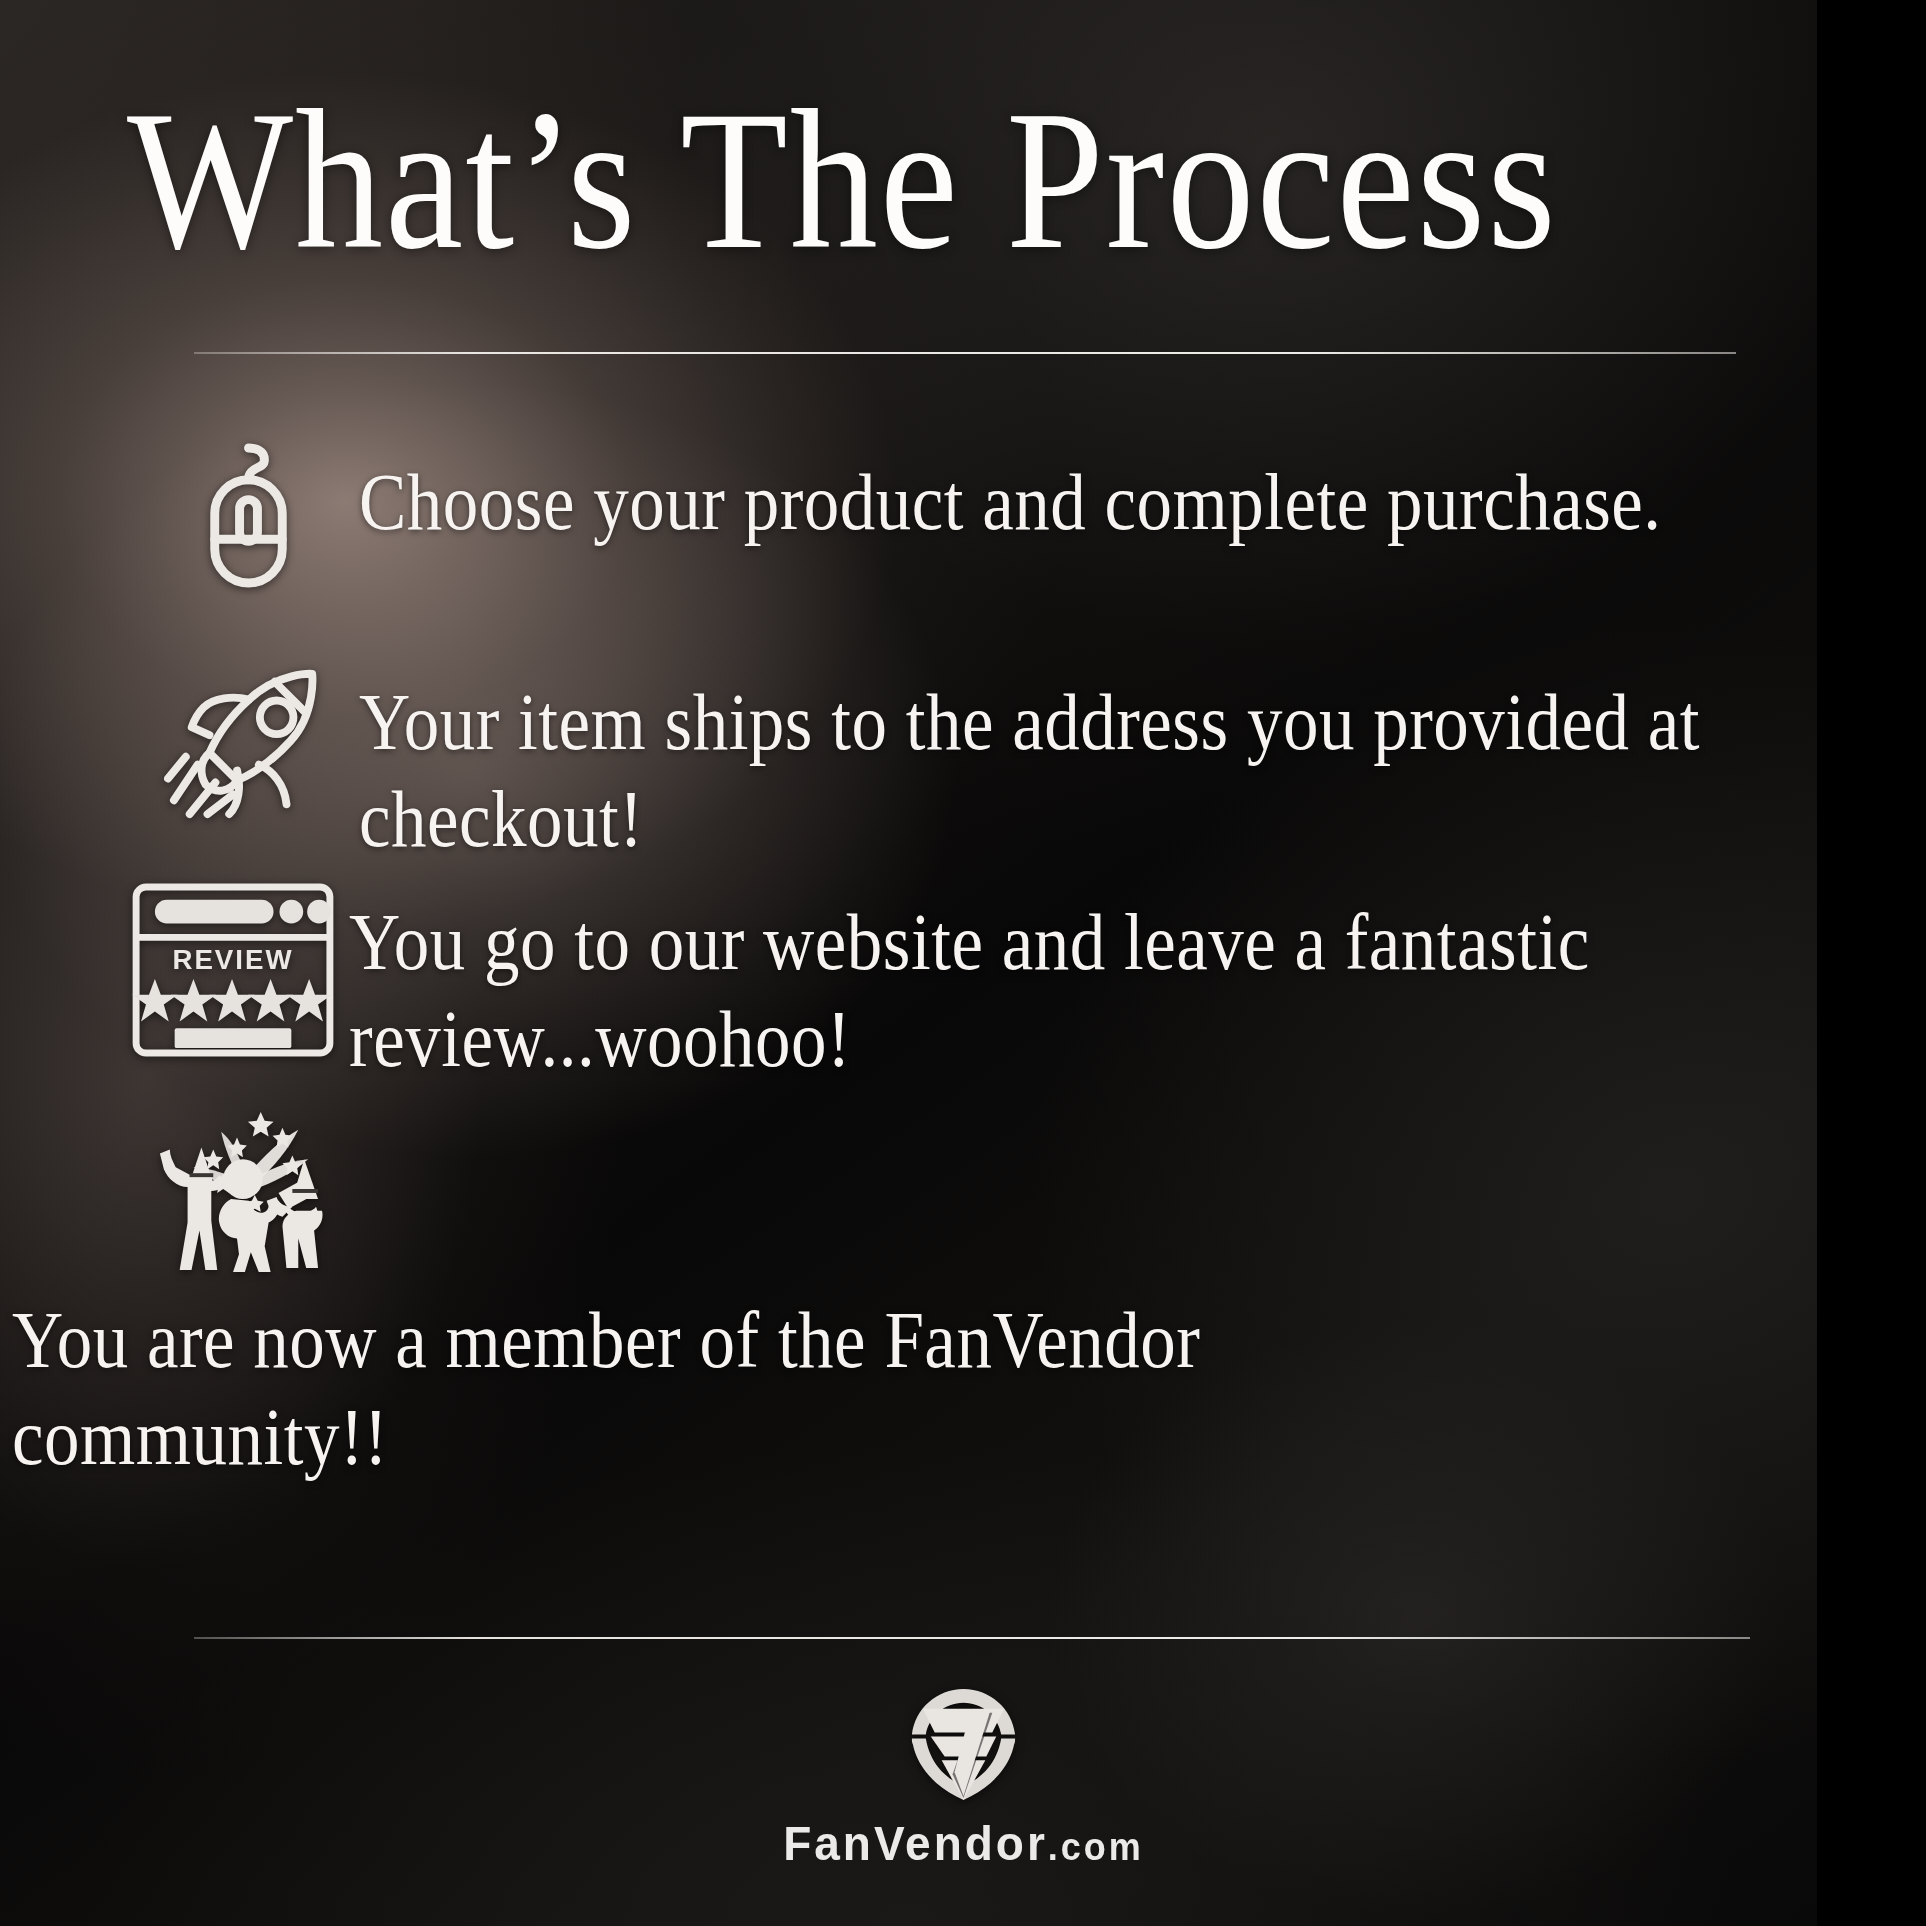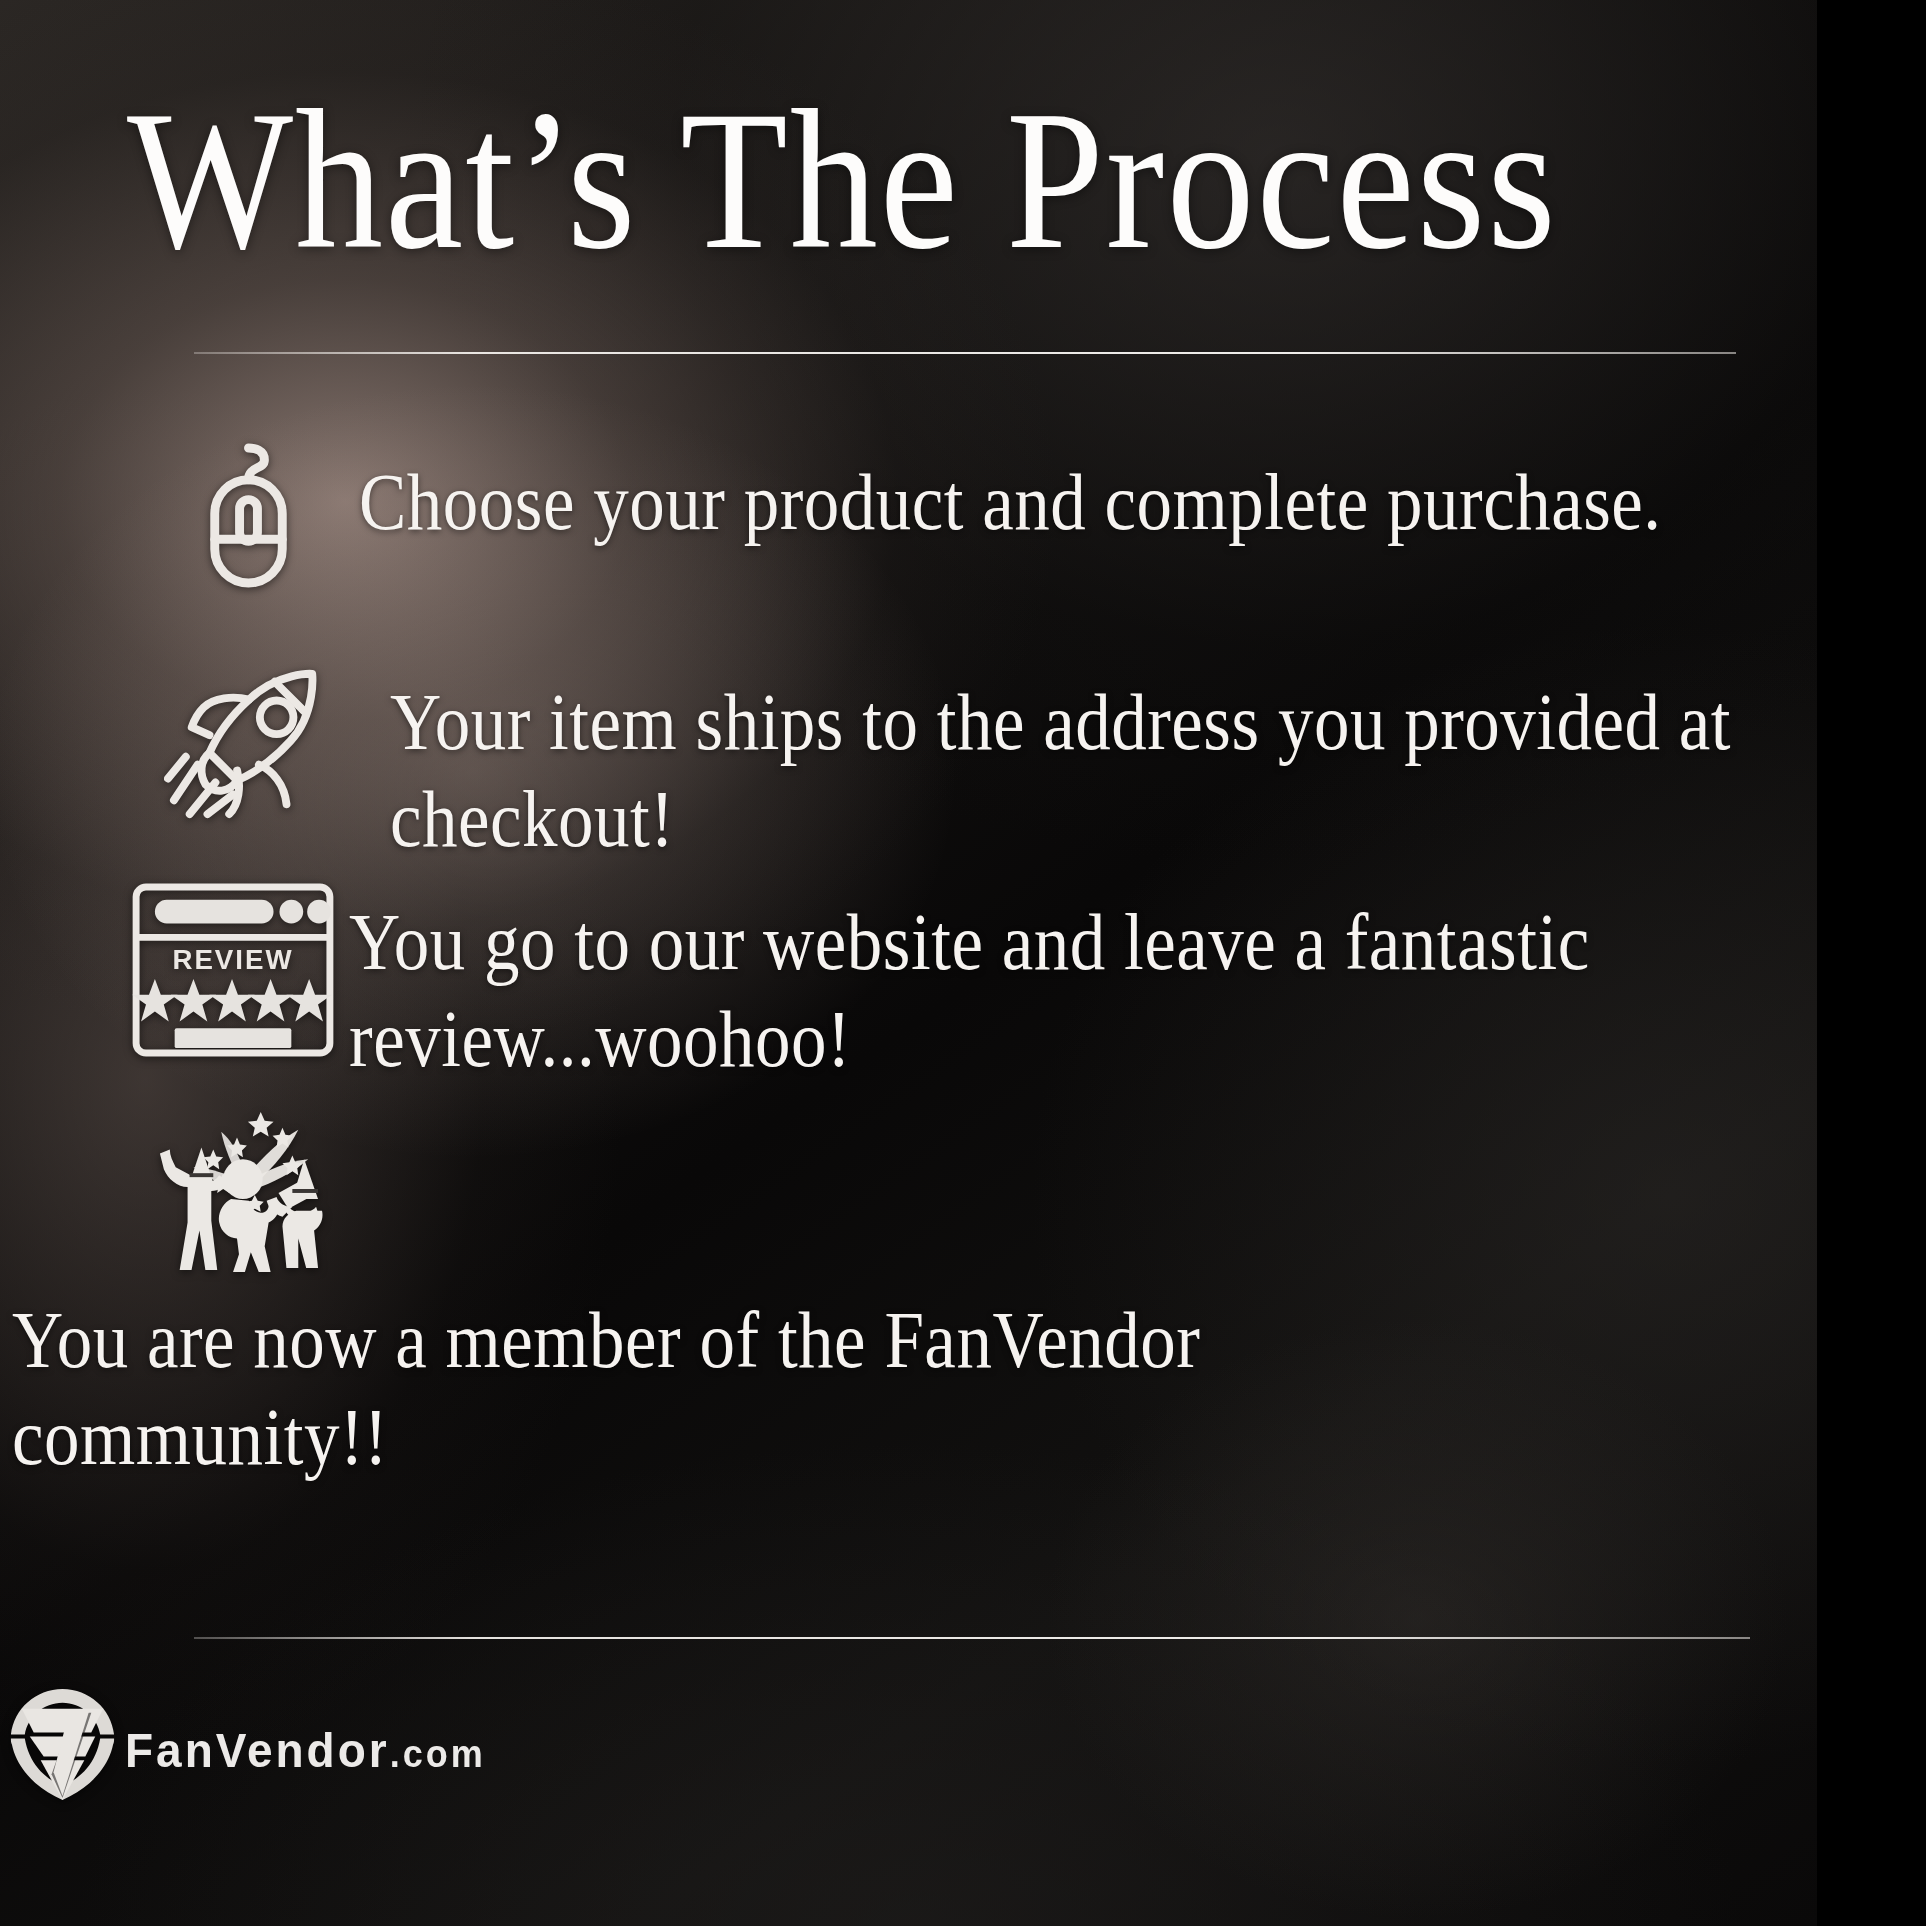--- a/index.html
+++ b/index.html
@@ -89,33 +89,34 @@
     font-weight:400;
     letter-spacing:0.5px;
     transform:scaleY(1.14);
     transform-origin:left top;
     padding-top:16px;
     max-width:1485px;
     text-shadow:0 1px 6px rgba(0,0,0,0.5);
   }
 
   .s1 { margin-bottom:26px; }
-  .s2 { margin-bottom:26px;gap:31px; }
+  .s2 { margin-bottom:26px; }
   .s3 { margin-bottom:26px; }
   .s4 { margin-bottom:28px; }
   .s5 { margin-bottom:0;flex-direction:column; }
 
   
   .footer {
     position:absolute;
     left:0; top:1683px;
     width:1927px;
     display:flex;
-    flex-direction:row;
+    flex-direction:column;
     align-items:center;
+    justify-content:flex-end;
   }
   .logo-mark { margin-bottom:10px; }
   .logo-mark svg { display:block; filter:drop-shadow(0 2px 5px rgba(0,0,0,0.6)); }
   .brand {
     font-family:"Liberation Sans", sans-serif;
     font-size:46px;
     font-weight:700;
     color:#eceae8;
     letter-spacing:3px;
     transform:scaleY(1.06);

